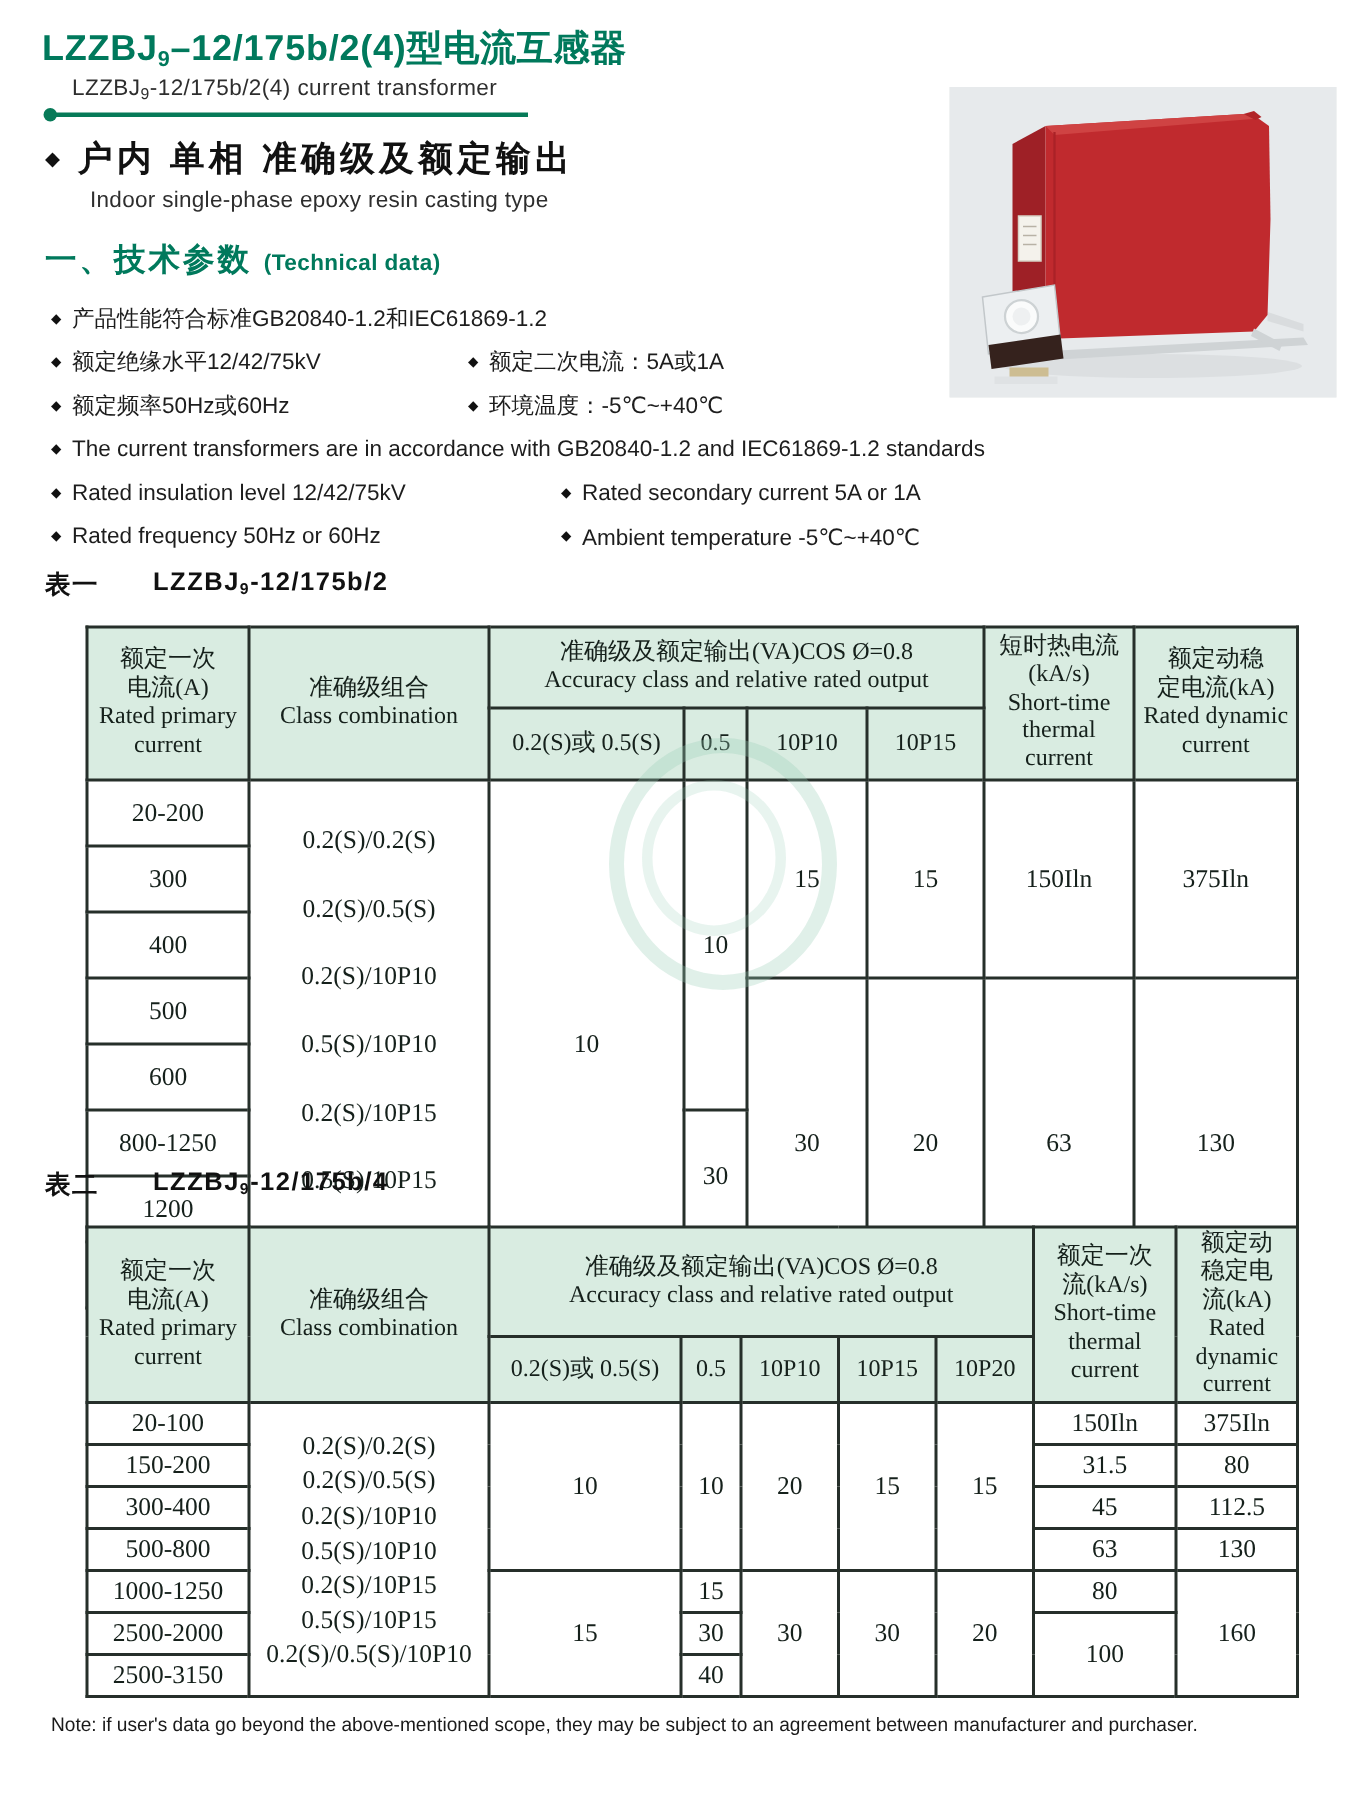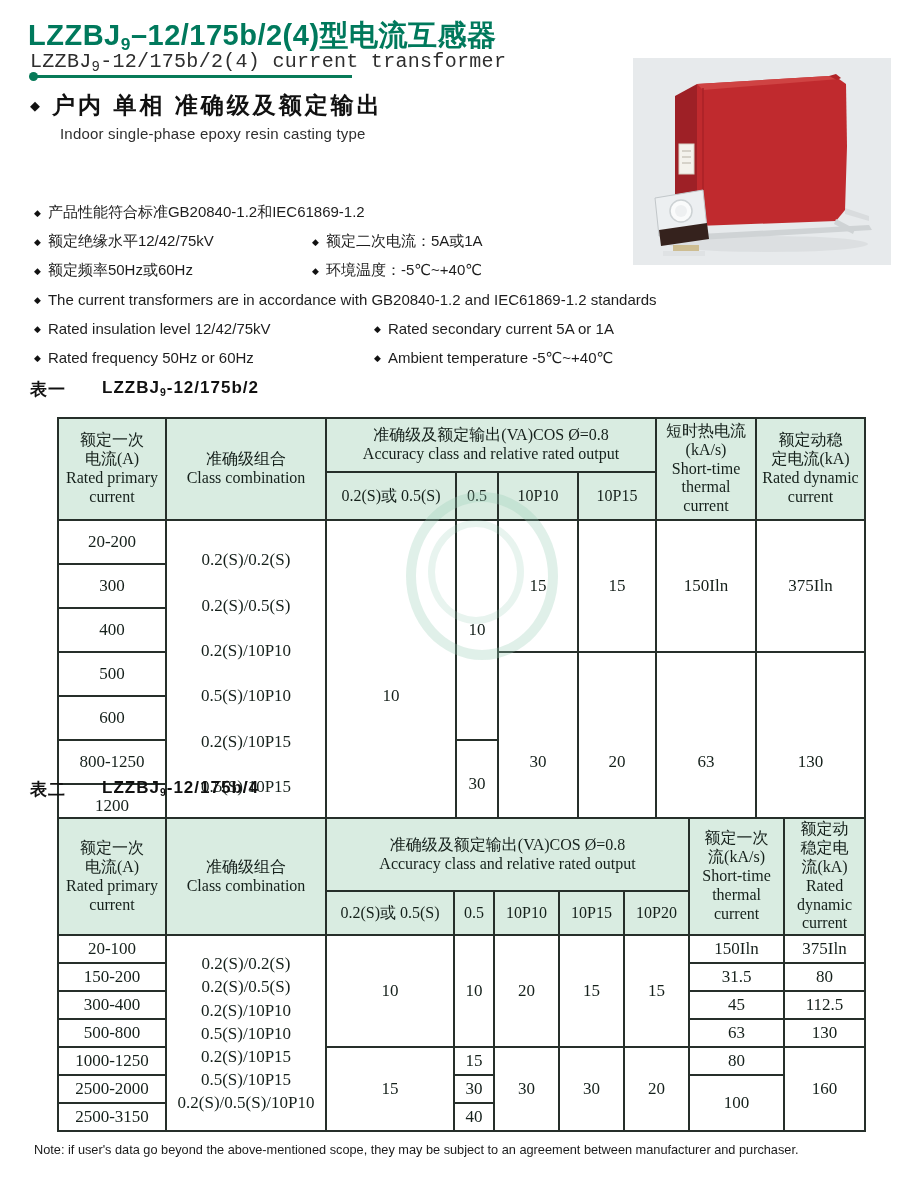--- a/index.html
+++ b/index.html
@@ -1,23 +1,23 @@
 <!DOCTYPE html>
 <html><head>
 <meta charset="utf-8">
 <style>
   * { margin:0; padding:0; box-sizing:border-box; }
   html,body { background:#ffffff; }
   body { font-family:"Liberation Sans","DejaVu Sans",sans-serif; color:#1d1d1d; }
   .page { position:relative; width:900px; height:1198px; background:#ffffff; overflow:hidden; }
 
   
-  .title { position:absolute; left:28px; top:16px; font-size:29px; font-weight:700; color:#00795c; letter-spacing:0.5px; }
+  .title { position:absolute; left:28px; top:16px; font-size:24px; font-weight:700; color:#00795c; letter-spacing:0.5px; }
   .title sub { font-size:60%; vertical-align:baseline; position:relative; top:0.28em; }
-  .subtitle { position:absolute; left:30px; top:50px; font-size:20px; color:#2e2e2e; letter-spacing:0.3px;font-family:Liberation Mono, monospace; }
+  .subtitle { position:absolute; left:48px; top:50px; font-size:15px; color:#2e2e2e; letter-spacing:0.3px; }
   .subtitle sub { font-size:70%; vertical-align:baseline; position:relative; top:0.25em; }
   .rule { position:absolute; left:30px; top:75px; width:322px; height:3px; background:#077a58; }
   .rule::before { content:""; position:absolute; left:-1px; top:-3px; width:9px; height:9px; border-radius:50%; background:#077a58; }
 
   
   .feature { position:absolute; left:30px; top:90px; }
   .feature-zh { display:flex; align-items:center; gap:12px; font-size:23px; font-weight:600; letter-spacing:3px; color:#111; }
   .feature-zh .diamond { font-size:13px; letter-spacing:0; }
   .feature-en { margin:4px 0 0 30px; font-size:15px; color:#2e2e2e; letter-spacing:0.2px; }
 
@@ -110,20 +110,24 @@
       <polygon points="22,140 70,132 74,170 26,178" fill="#eceff1" stroke="#c2c7ca" stroke-width="1"></polygon>
       <circle cx="48" cy="153" r="11" fill="#fafbfb" stroke="#cdd2d4" stroke-width="1.5"></circle>
       <circle cx="48" cy="153" r="6" fill="#eef0f1"></circle>
       <polygon points="26,172 74,165 76,181 28,188" fill="#35221d"></polygon>
       <rect x="40" y="187" width="26" height="7" fill="#cdbd92"></rect>
       <rect x="30" y="193" width="42" height="5" fill="#dfe2e4"></rect>
       <polygon points="203,161 222,171 220,176 201,166" fill="#cfd3d5"></polygon>
     </svg>
   </div>
 
+  <h2 class="section-heading">
+    <span>一、技术参数</span>
+    <span class="en">(Technical data)</span>
+  </h2>
 
   <div class="specs">
     <div class="spec-row">
       <span class="spec-item">
           <span class="diamond">◆</span>
           <span>产品性能符合标准GB20840-1.2和IEC61869-1.2</span>
         </span>
     </div>
     <div class="spec-row row-zh">
       <span class="spec-item">

